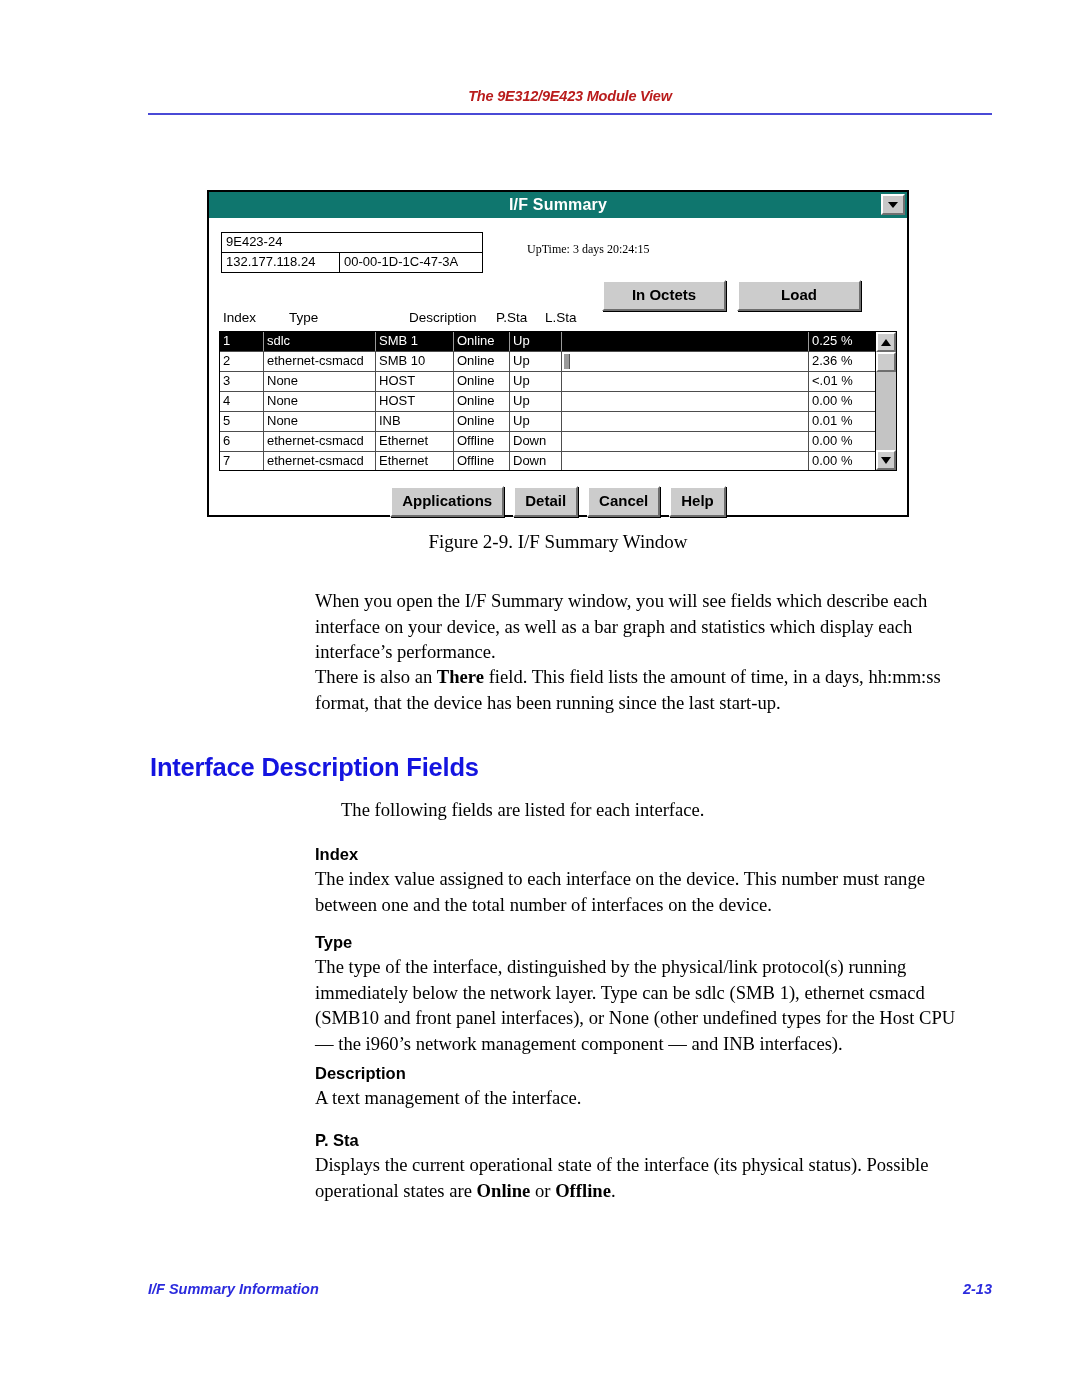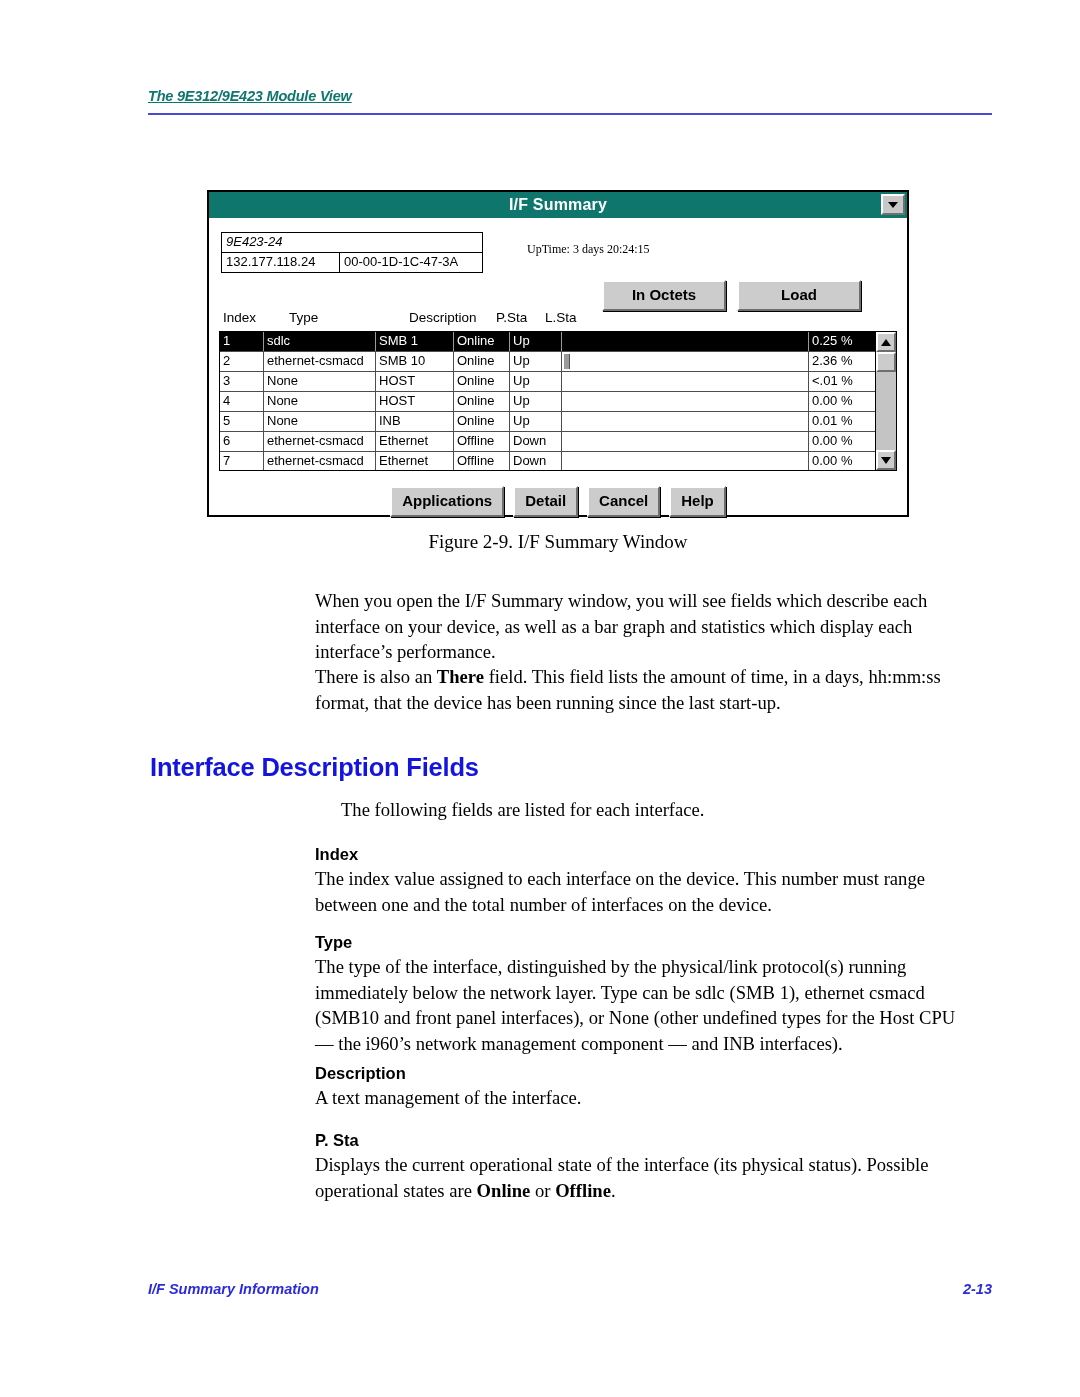--- a/index.html
+++ b/index.html
@@ -16,28 +16,27 @@
     color: #000000;
     overflow: hidden;
   }
 
   
   .runhead {
     position: absolute;
     top: 88px;
     left: 148px;
     width: 844px;
-    text-align: left;
+    text-align: center;
     font-family: "Liberation Sans", sans-serif;
     font-style: italic;
     font-weight: 700;
     font-size: 14.5px;
     letter-spacing: -0.2px;
-    color: #0f766e;
-    text-decoration: underline;
+    color: #b91c1c;
   }
   .runhead-rule {
     position: absolute;
     top: 113px;
     left: 148px;
     width: 844px;
     height: 2px;
     background: #4a4ad6;
   }
 
@@ -106,21 +105,21 @@
     position: absolute;
     left: 12px;
     top: 14px;
     width: 262px;
     border: 1px solid #000000;
     box-sizing: border-box;
     font-family: "Liberation Sans", sans-serif;
     font-size: 13px;
   }
   .devbox-row { display: flex; }
-  .devbox-row.top { border-bottom: 1px solid #000000; font-style: italic; }
+  .devbox-row.top { border-bottom: 1px solid #000000; }
   .dev-cell {
     padding: 1px 4px 2px 4px;
     white-space: nowrap;
     line-height: 16px;
   }
   .dev-cell.name { flex: 1 1 auto; }
   .dev-cell.ip { width: 118px; border-right: 1px solid #000000; box-sizing: border-box; }
   .dev-cell.mac { flex: 1 1 auto; }
 
   .uptime {

